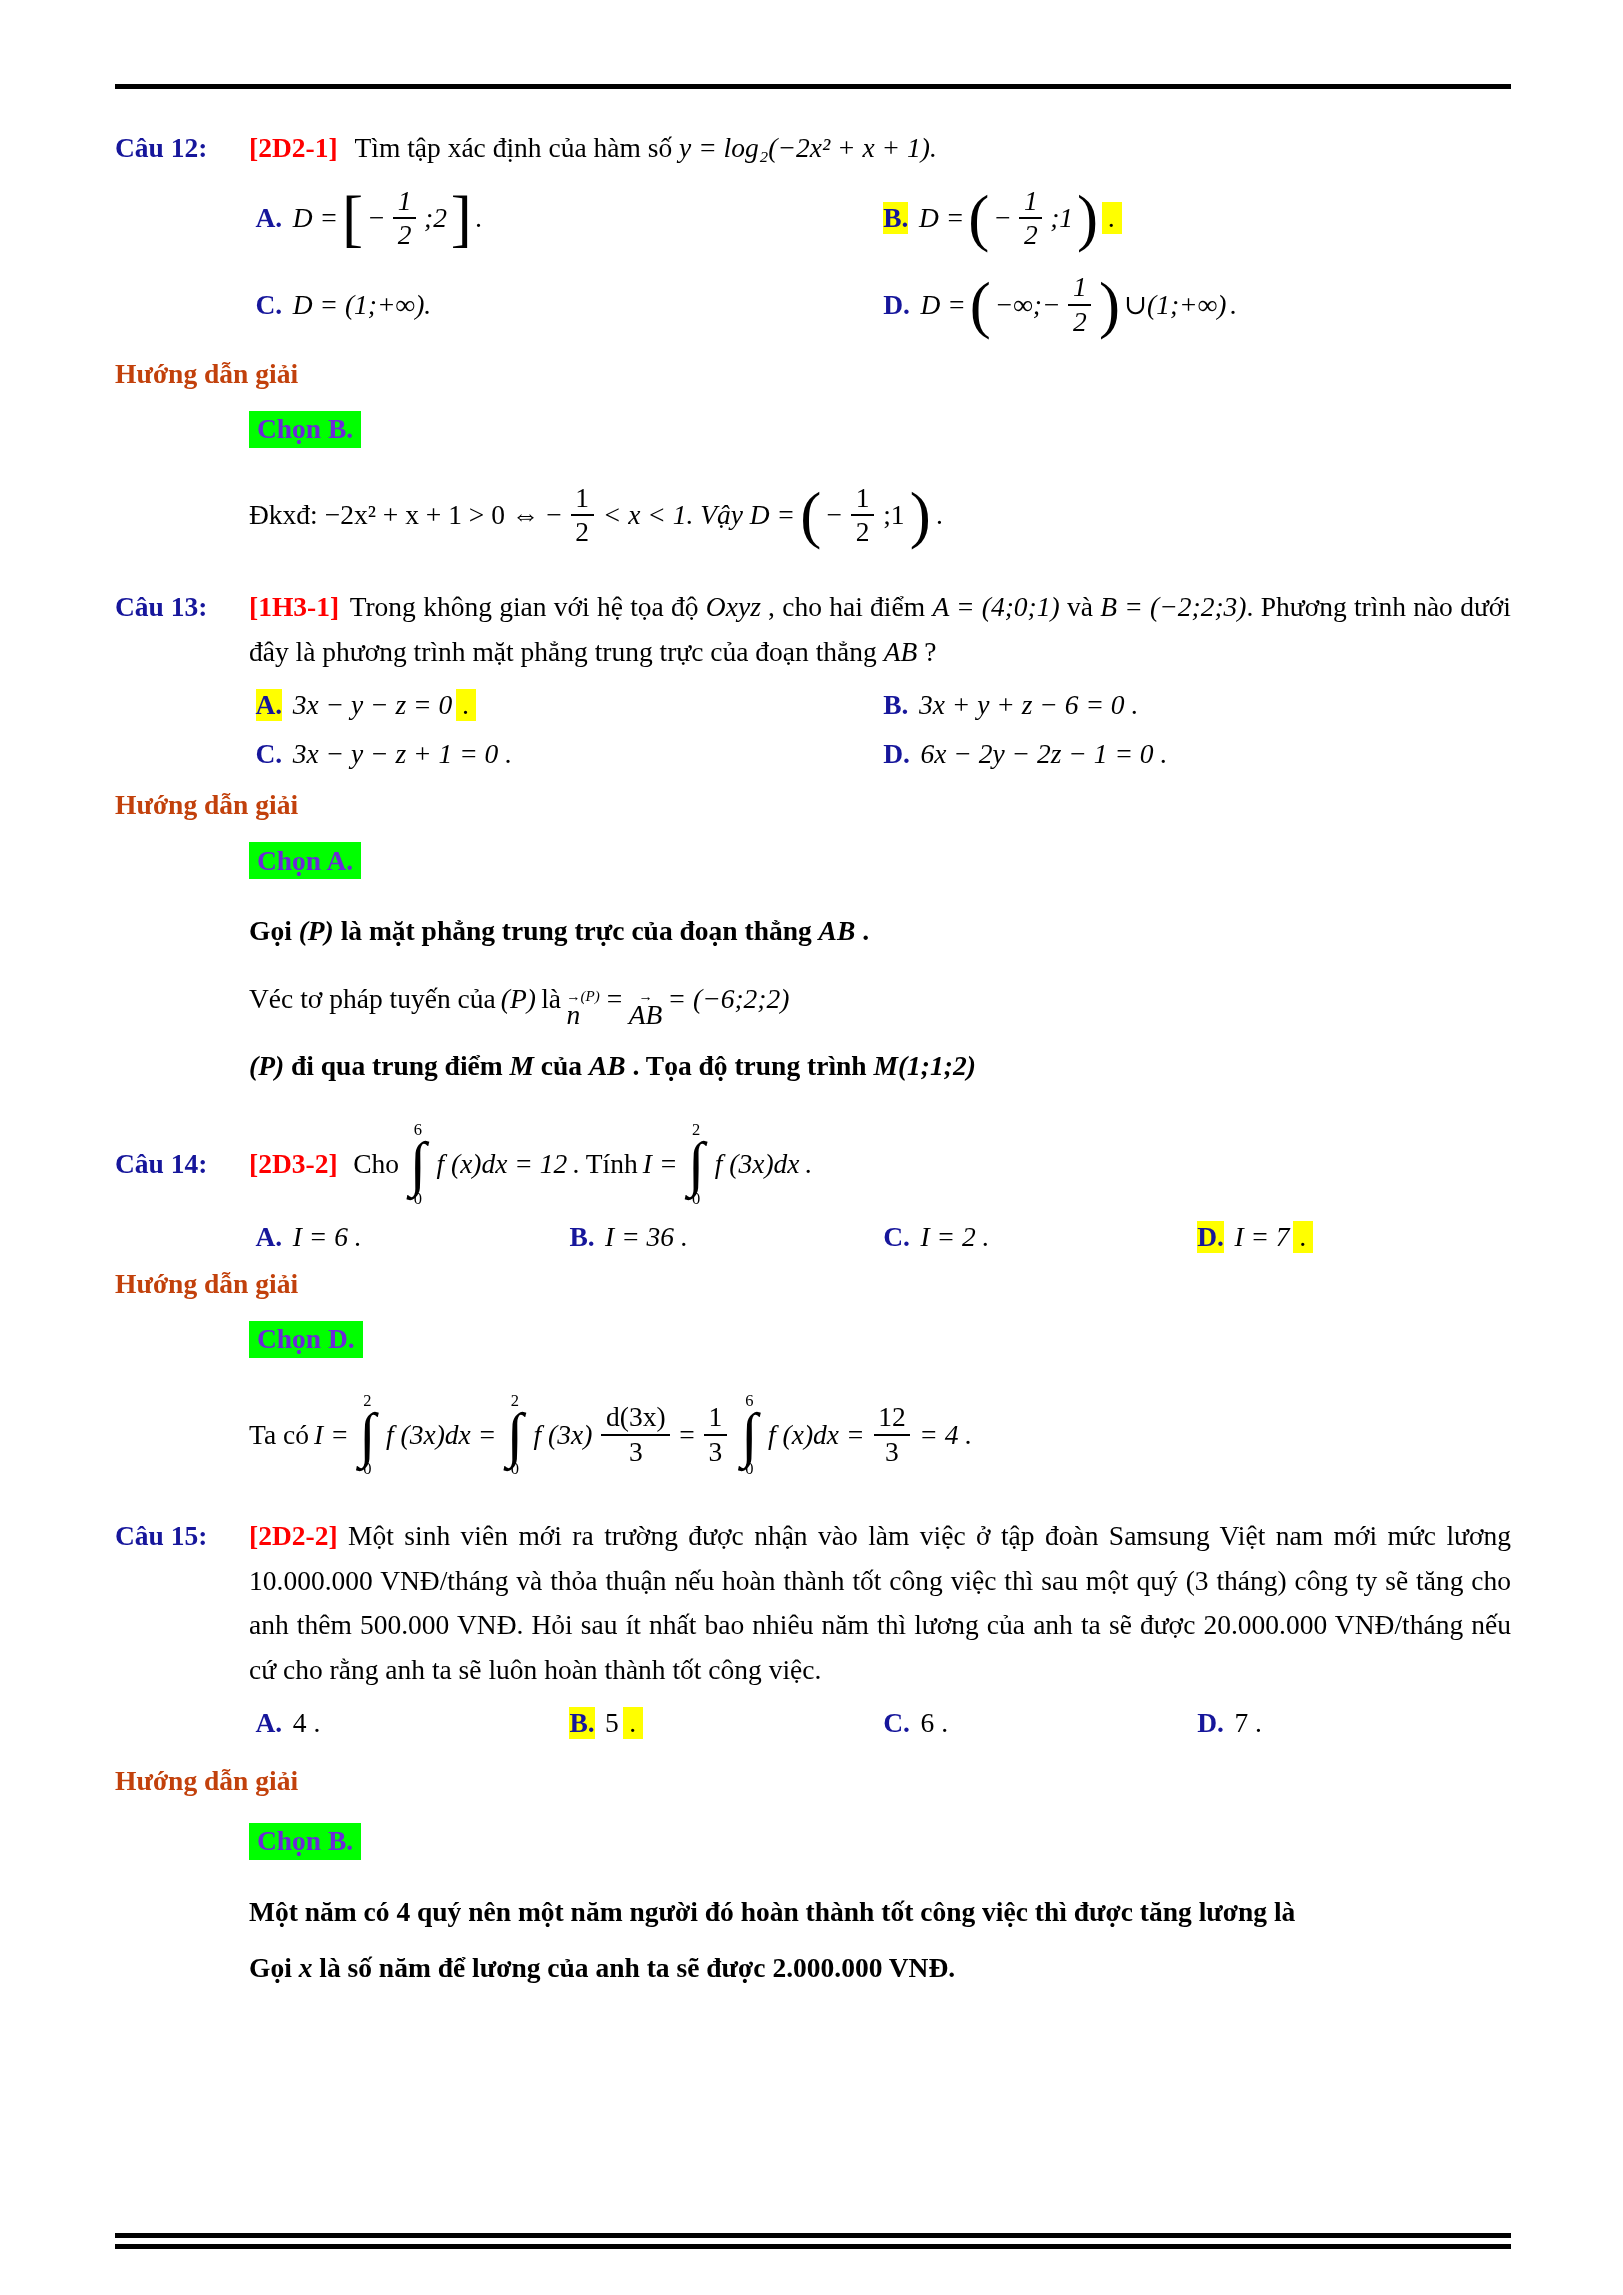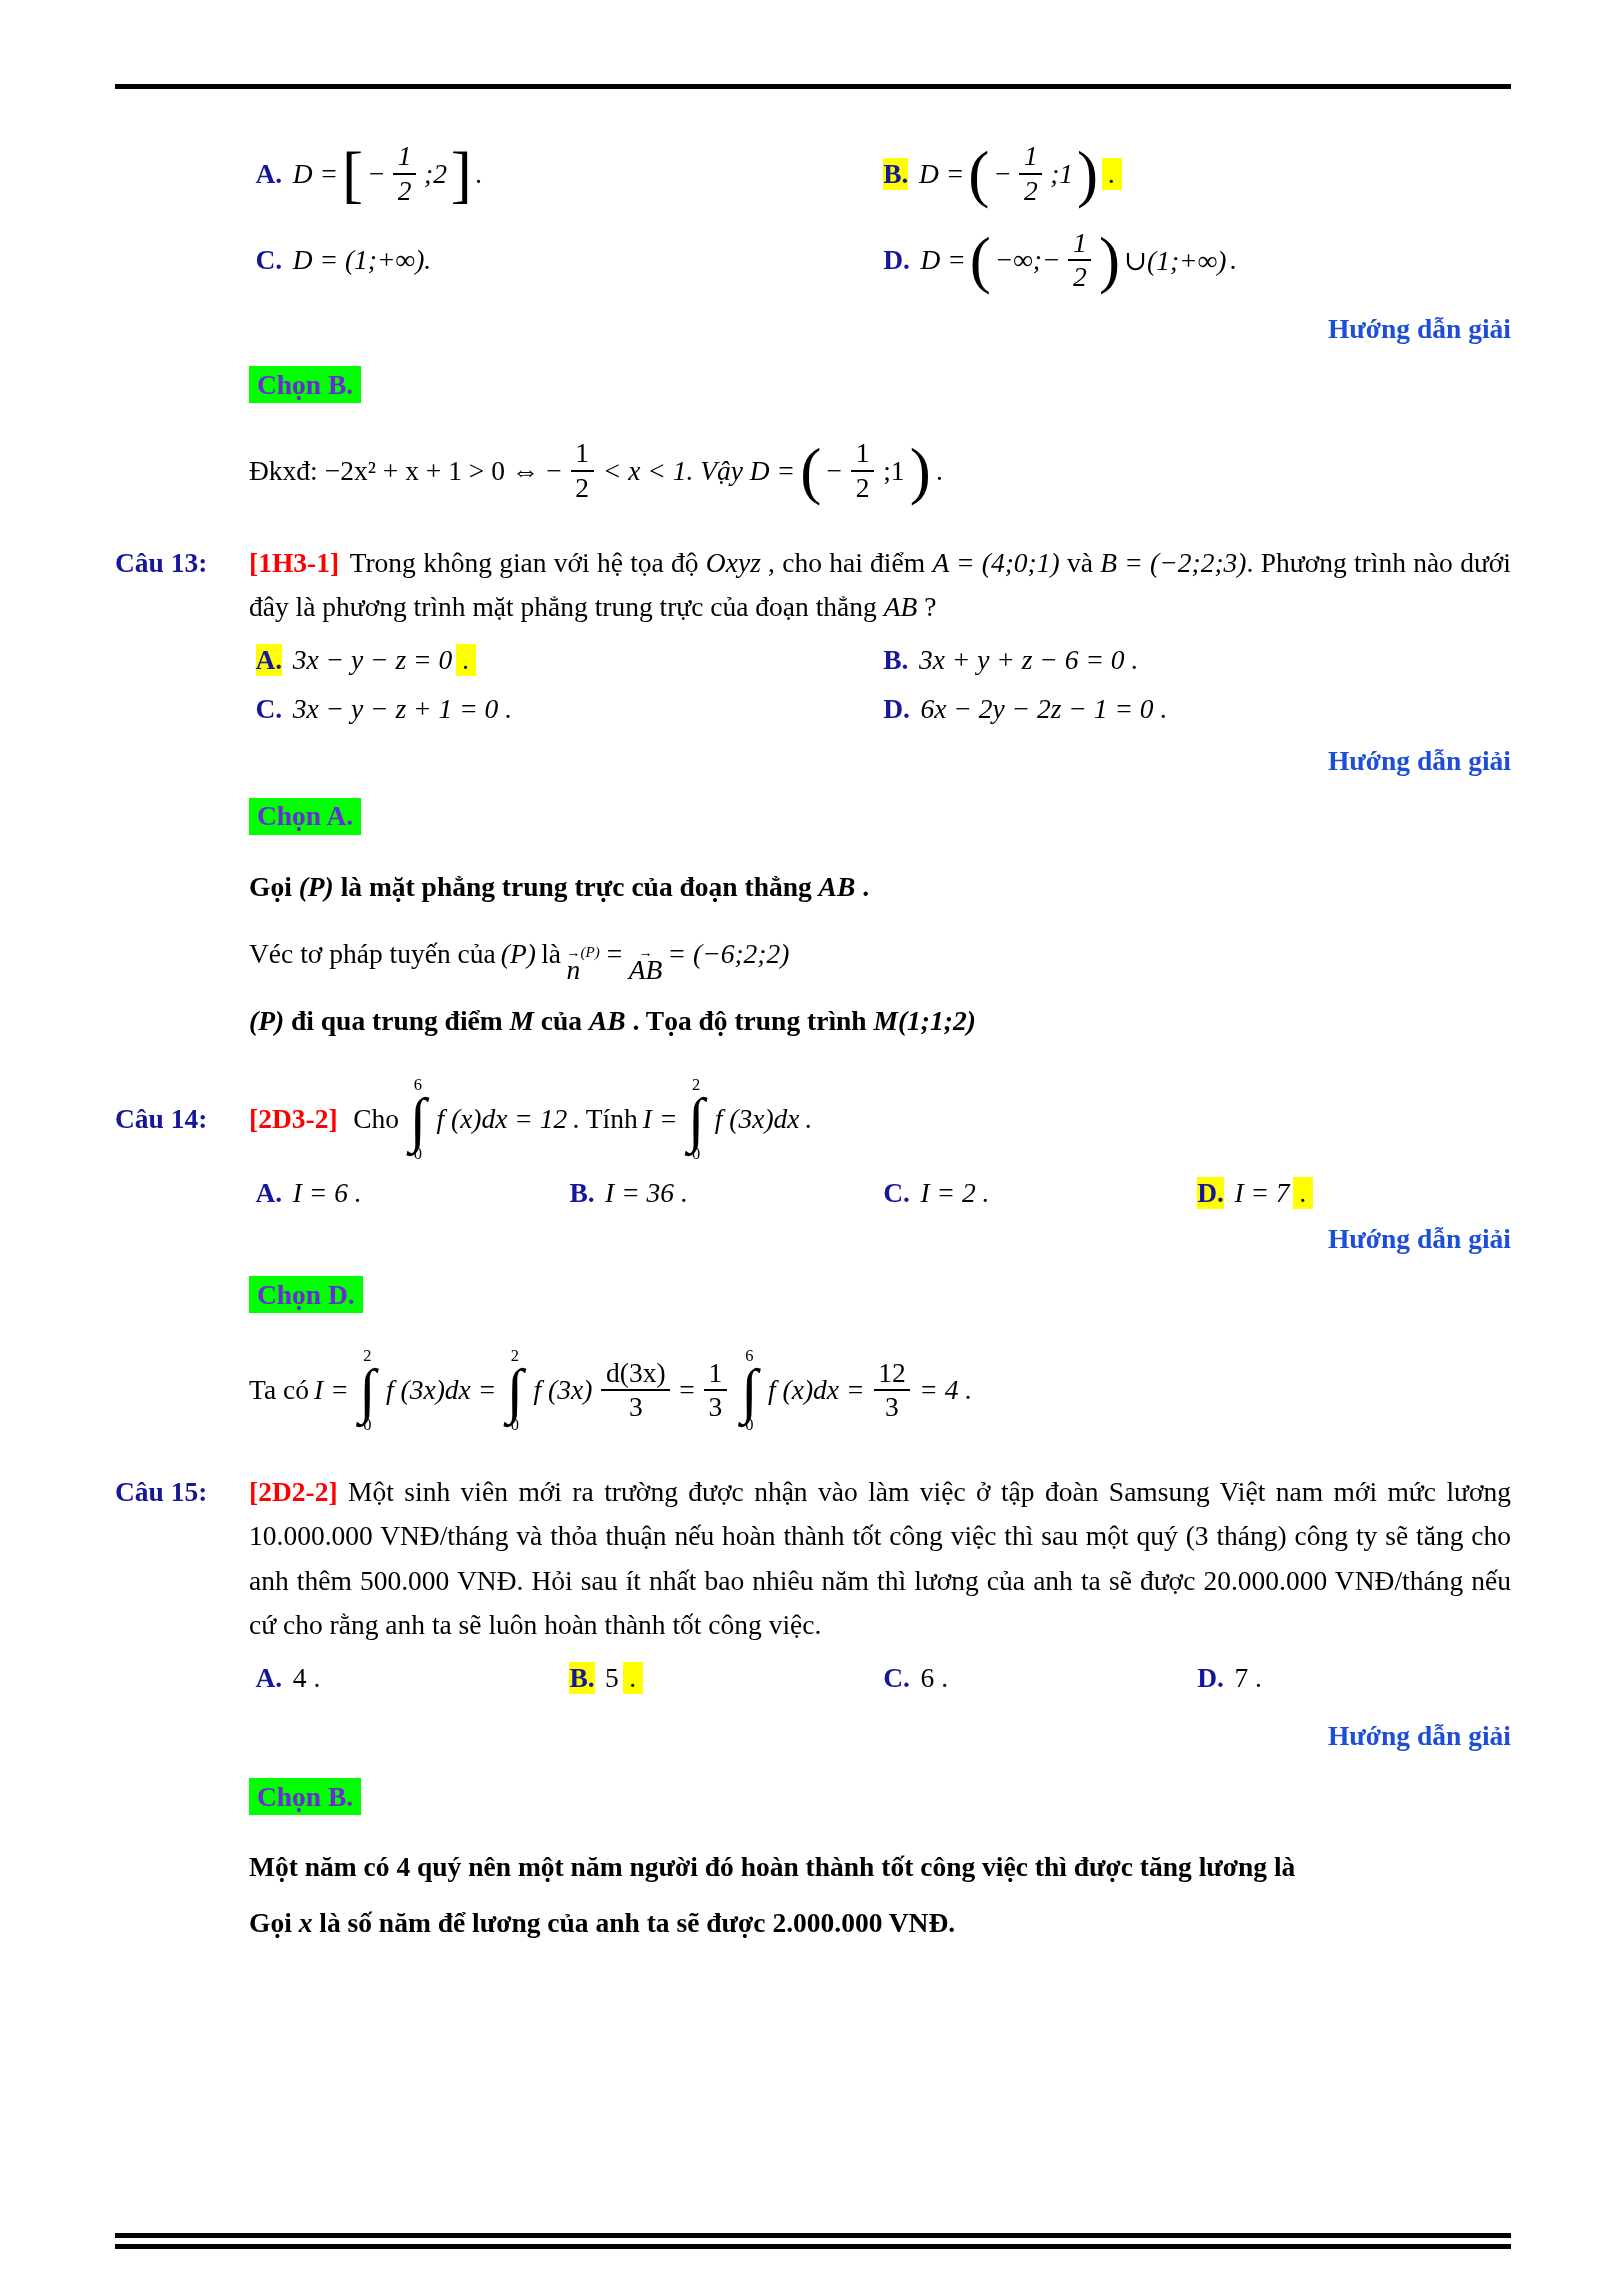--- a/index.html
+++ b/index.html
@@ -22,21 +22,21 @@
   .m{font-style:italic;}
 
   .opts2{display:grid;grid-template-columns:1fr 1fr;margin:14.4px 0 0 6.5px;row-gap:19.6px;align-items:center;}
   .opts4{display:grid;grid-template-columns:1fr 1fr 1fr 1fr;margin:14.4px 0 0 6.5px;align-items:center;}
   .opt{display:flex;align-items:center;column-gap:10.5px;}
   .optlabel{color:#16169B;font-weight:bold;}
   .formula{display:inline-flex;align-items:center;column-gap:3.9px;}
   .hl{background:#FFFF00;}
   .hlbar{background:#FFFF00;padding:0 6.5px;}
 
-  .guide{text-align:right;color:#1d4ed8;font-weight:bold;margin:19.6px 0 17px 0;}
+  .guide{text-align:left;color:#c2410c;font-weight:bold;margin:19.6px 0 17px 0;}
   .indent{margin-left:134px;}
   .choose{display:inline-block;background:#00FF00;color:#6d28d9;font-weight:bold;padding:2.6px 7.9px;margin:3.9px 0 19.6px 0;}
 
   .soline{line-height:1.7;margin:9.2px 0;font-weight:bold;}
   .mathline{display:flex;align-items:center;flex-wrap:wrap;column-gap:5.2px;margin:14.4px 0;}
 
   .frac{display:inline-flex;flex-direction:column;text-align:center;vertical-align:middle;margin:0 3.9px;}
   .fnum,.fden{display:block;line-height:1.18;padding:0 4.6px;}
   .fden{border-top:2px solid #000;}
   .dlm{font-weight:normal;font-style:normal;font-size:2.3em;line-height:1.05;}
@@ -47,20 +47,28 @@
   .vec .arr{font-size:0.52em;line-height:0.55;}
   sub.msub{font-size:0.55em;font-style:italic;}
 </style>
 </head>
 <body>
 
 <div class="page">
   <div class="top-rule"></div>
 
   <section class="q">
+    <div class="qrow">
+      <span class="qnum">Câu 12:</span>
+      <div class="stem">
+        <span class="qtag">[2D2-1]</span>
+        <span class="t">Tìm tập xác định của hàm số</span>
+        <span class="m">y = log₂(−2x² + x + 1).</span>
+      </div>
+    </div>
     <div class="indent">
       <div class="opts2">
         <div class="opt">
           <span class="optlabel">A.</span>
           <span class="formula m">
             <span>D =</span>
             <span class="dlm">[</span>
             <span>−</span>
             <span class="frac">
                 <span class="fnum">1</span>

